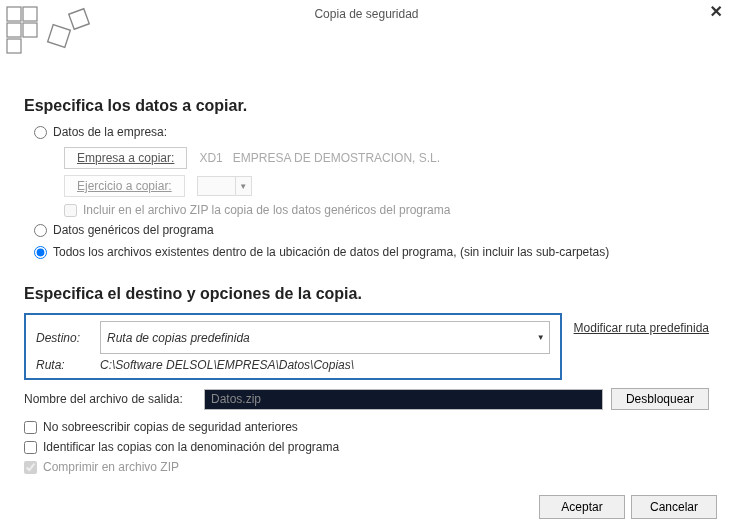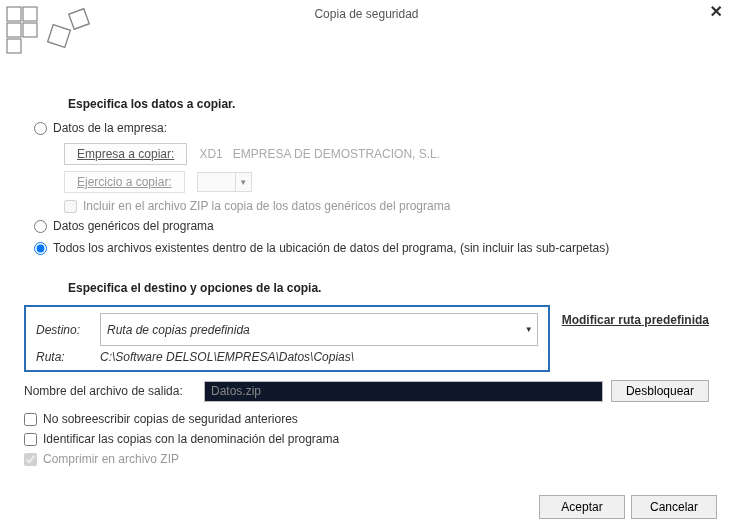--- a/index.html
+++ b/index.html
@@ -34,26 +34,25 @@
   position: absolute;
   left: 5px;
   top: 5px;
   width: 90px;
   height: 60px;
 }
 .content {
   padding: 55px 24px 0 24px;
 }
 .section-title {
-  font-size: 12px;
+  font-size: 16px;
   font-weight: 600;
   color: #222;
   margin-bottom: 10px;
   margin-top: 14px;
-  margin-left: 44px;
 }
 .row { display: flex; align-items: center; margin-bottom: 6px; }
 .radio-row { display: flex; align-items: center; margin-bottom: 8px; padding-left: 10px; }
 .radio-row input[type=radio] { margin-right: 6px; }
 .radio-label { cursor: pointer; }
 .indent-block { padding-left: 40px; margin-bottom: 6px; }
 .btn-like {
   display: inline-block;
   border: 1px solid #ccc;
   padding: 3px 12px;
@@ -107,21 +106,20 @@
   padding: 0 4px 0 6px;
   background: #fff;
 }
 .select-field .arrow { font-size: 8px; color: #333; }
 .link-text {
   text-decoration: underline;
   color: #333;
   cursor: pointer;
   margin-left: 12px;
   white-space: nowrap;
-  font-weight: bold;
 }
 .path-text { color: #333; }
 .output-row { display: flex; align-items: center; margin-bottom: 10px; }
 .output-label { width: 180px; }
 .text-input {
   flex: 1;
   border: 1px solid #bbb;
   height: 21px;
   padding: 0 6px;
   background: #0f172a;

